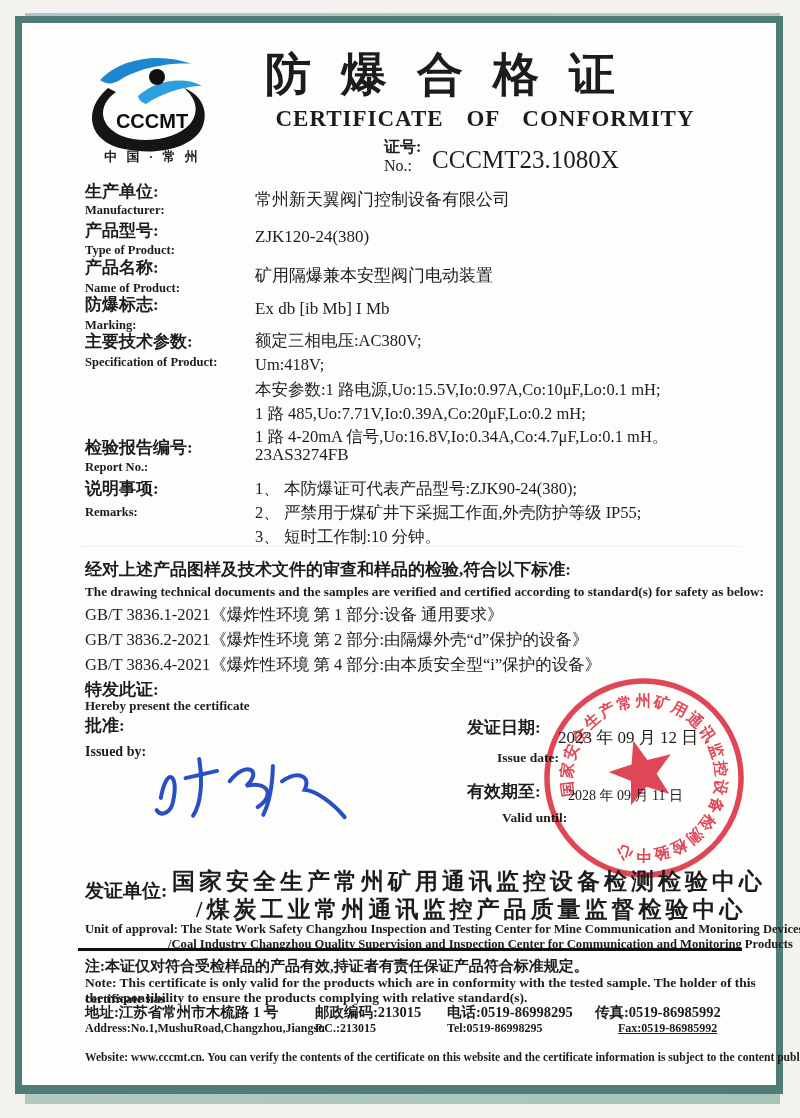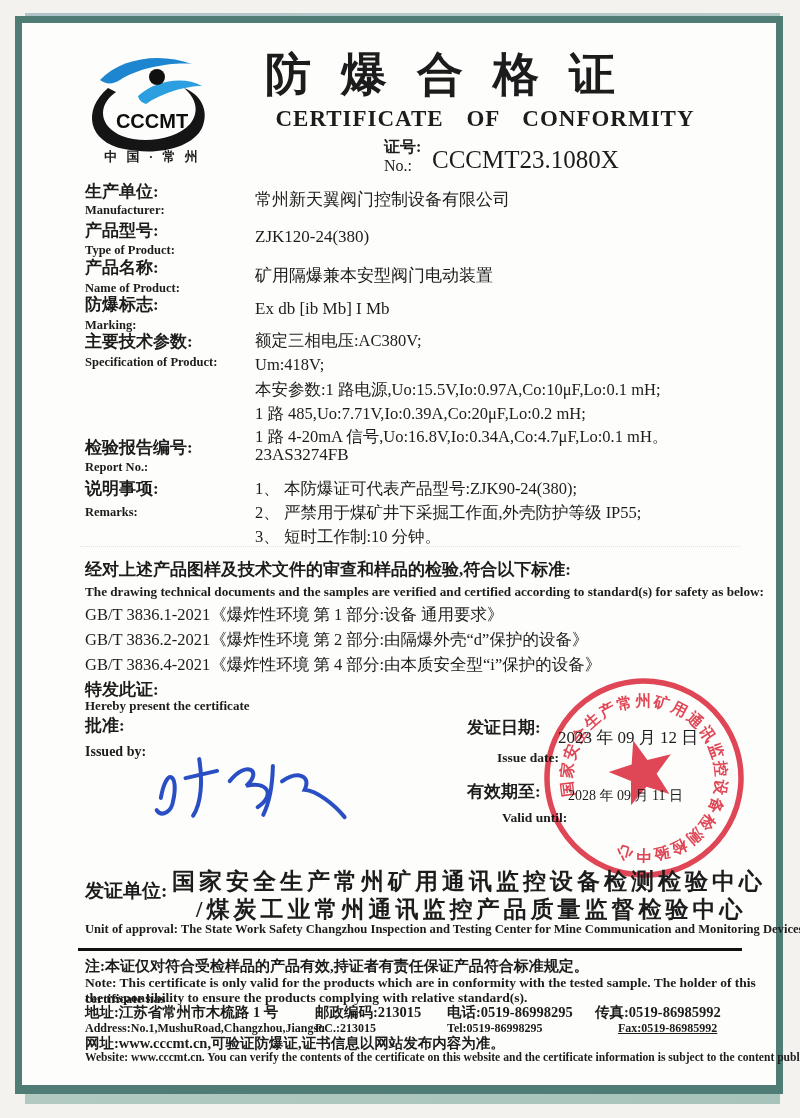--- a/index.html
+++ b/index.html
@@ -128,31 +128,31 @@
       <text font-size="15.5" font-weight="bold" fill="#df3648" font-family="Liberation Serif, serif" letter-spacing="2">
         <textPath href="#sealArc" startOffset="2">国家安全生产常州矿用通讯监控设备检测检验中心</textPath>
       </text>
     </g>
   </svg>
 
   <div class="abs cn" style="left:85px;top:878px;font-size:19px;font-weight:700;">发证单位:</div>
   <div class="abs cn unit-cn" style="left:172px;top:866px;">国家安全生产常州矿用通讯监控设备检测检验中心</div>
   <div class="abs cn unit-cn" style="left:196px;top:894px;">/煤炭工业常州通讯监控产品质量监督检验中心</div>
   <div class="abs en foot-en" style="left:85px;top:922px;font-size:12.6px;">Unit of approval: The State Work Safety Changzhou Inspection and Testing Center for Mine Communication and Monitoring Devices</div>
+  <div class="abs en foot-en" style="left:168px;top:937px;font-size:12.6px;">/Coal Industry Changzhou Quality Supervision and Inspection Center for Communication and Monitoring Products</div>
   <div class="divider"></div>
 
   <div class="abs cn" style="left:85px;top:957px;font-size:15px;font-weight:600;">注:本证仅对符合受检样品的产品有效,持证者有责任保证产品符合标准规定。</div>
   <div class="abs en" style="left:85px;top:975px;font-size:13.5px;font-weight:600;">Note: This certificate is only valid for the products which are in conformity with the tested sample. The holder of this certificate has</div>
   <div class="abs en" style="left:85px;top:990px;font-size:13.5px;font-weight:600;">the responsibility to ensure the products complying with relative standard(s).</div>
 
   <div class="abs cn foot-cn" style="left:85px;top:1003px;">地址:江苏省常州市木梳路 1 号</div>
   <div class="abs cn foot-cn" style="left:315px;top:1003px;">邮政编码:213015</div>
   <div class="abs cn foot-cn" style="left:447px;top:1003px;">电话:0519-86998295</div>
   <div class="abs cn foot-cn" style="left:595px;top:1003px;">传真:0519-86985992</div>
 
   <div class="abs en foot-en" style="left:85px;top:1021px;">Address:No.1,MushuRoad,Changzhou,Jiangsu</div>
   <div class="abs en foot-en" style="left:315px;top:1021px;">P.C.:213015</div>
   <div class="abs en foot-en" style="left:447px;top:1021px;">Tel:0519-86998295</div>
   <div class="abs en foot-en" style="left:618px;top:1021px;text-decoration:underline;">Fax:0519-86985992</div>
 
-  <div class="abs cn foot-cn" style="left:85px;top:1034px;">网址:www.cccmt.cn,可验证防爆证,证书信息以网站发布内容为准。</div>
   <div class="abs en" style="left:85px;top:1051px;font-size:11.6px;font-weight:600;white-space:nowrap;">Website: www.cccmt.cn. You can verify the contents of the certificate on this website and the certificate information is subject to the content published on it.</div>
 </div>
 
 </body></html>

